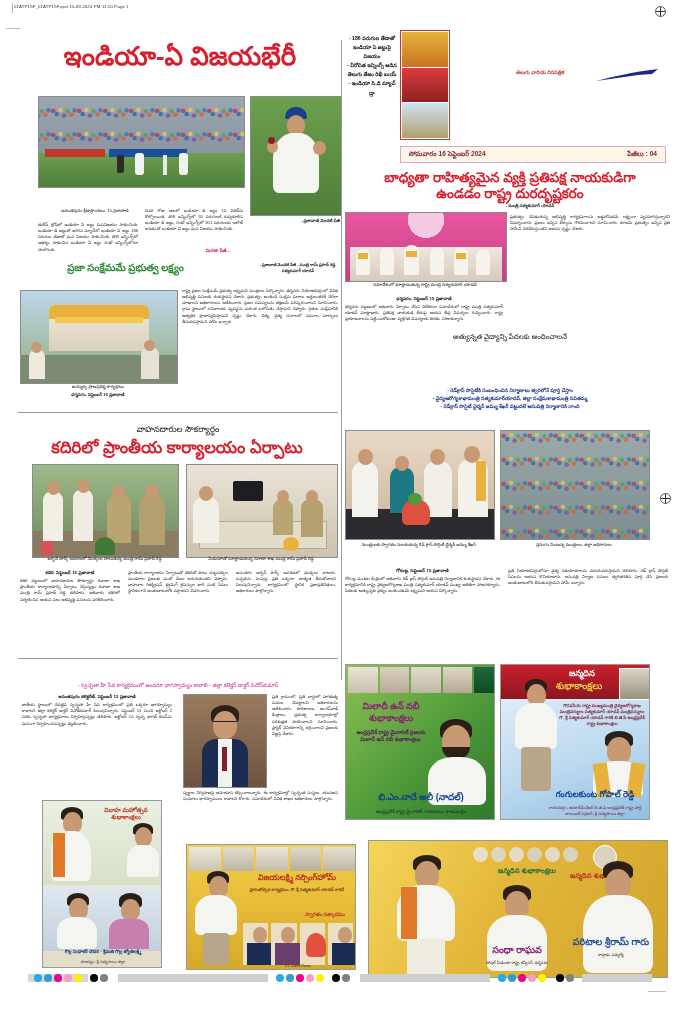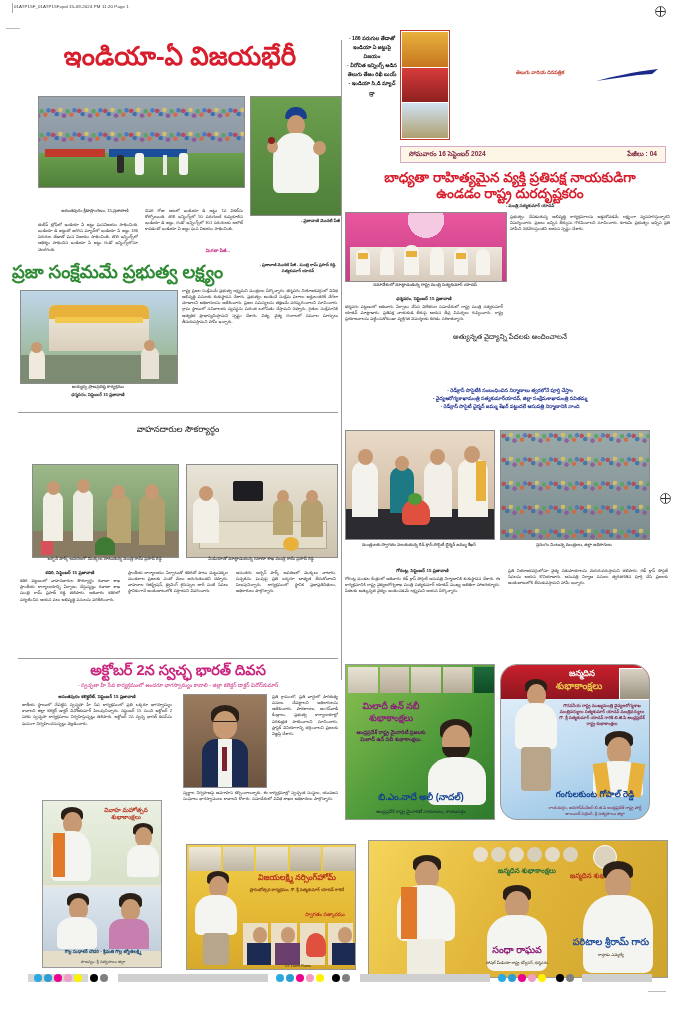--- a/index.html
+++ b/index.html
@@ -289,21 +289,21 @@
     background-size: 26px 24px, 26px 24px, 26px 24px, 26px 24px, 26px 24px, 26px 24px, 26px 24px, 100% 100%;
   }
   .turf { background: linear-gradient(#6c9f4e, #4f7f39); }
   .hall { background: linear-gradient(#e8d9c6, #cbb49c); }
   .pinkstage {
     background:
       radial-gradient(circle at 50% 10%, #f6c9e2 0 18%, transparent 18%),
       linear-gradient(#e8569e, #c63f86);
   }
   .greenad { background: linear-gradient(135deg, #8cc152 0%, #4f9a3a 55%, #2f7a2c 100%); }
-  .blueadbg { background: linear-gradient(160deg, #eaf3fb 0%, #bcd9ef 60%, #8fc0e3 100%); border-radius: 17px; }
+  .blueadbg { background: linear-gradient(160deg, #eaf3fb 0%, #bcd9ef 60%, #8fc0e3 100%); }
   .yellowad { background: linear-gradient(#f2cf4a, #e3b733 60%, #d7a92b); }
   .creamad { background: linear-gradient(#f4f0e4, #e3dcc6); }
 </style>
 </head>
 <body>
 
 <div id="page">
 
   <div class="slug-rule"></div>
   <div class="slug">01ATP15F_01ATP15F.qxd  15-09-2024  PM 11:20  Page 1</div>
@@ -390,21 +390,21 @@
     </div>
   </div>
   <div class="cap" style="left:345px; top:282px; width:160px;">సమావేశంలో మాట్లాడుతున్న రాష్ట్ర మంత్రి సత్యకుమార్ యాదవ్</div>
 
   <div class="body-col" style="left:345px; top:296px; width:158px; height:28px;">
     <span class="dateline">ధర్మవరం, సెప్టెంబర్ 15 ప్రజావాణి</span>
     <span>ధర్మవరం పట్టణంలో ఆదివారం ఏర్పాటు చేసిన విలేకరుల సమావేశంలో రాష్ట్ర మంత్రి సత్యకుమార్ యాదవ్ మాట్లాడారు. ప్రతిపక్ష నాయకుడి తీరుపై ఆయన తీవ్ర విమర్శలు గుప్పించారు. రాష్ట్ర ప్రయోజనాలను పట్టించుకోకుండా వ్యక్తిగత విమర్శలకు దిగడం సరికాదన్నారు.</span>
   </div>
   <div class="body-col" style="left:510px; top:214px; width:160px; height:110px;">ప్రభుత్వం చేపడుతున్న అభివృద్ధి కార్యక్రమాలను అడ్డుకోవడమే లక్ష్యంగా వ్యవహరిస్తున్నారని విమర్శించారు. ప్రజలు ఇచ్చిన తీర్పును గౌరవించాలని సూచించారు. కూటమి ప్రభుత్వం ఇచ్చిన ప్రతి హామీని నెరవేరుస్తుందని ఆయన స్పష్టం చేశారు.</div>
 
-  <div class="hl-green tel" style="left:0; top:262px; width:235px; font-size:18px;">ప్రజా సంక్షేమమే ప్రభుత్వ లక్ష్యం</div>
+  <div class="hl-green tel" style="left:8px; top:262px; width:235px; font-size:10px;font-family:Liberation Serif, serif;">ప్రజా సంక్షేమమే ప్రభుత్వ లక్ష్యం</div>
   <div class="byline" style="left:258px; top:262px; width:80px; text-align:center; font-size:4px;">- ప్రజావాణి మెుదటి పేజీ
 - మంత్రి రామ్ ప్రసాద్ రెడ్డి, సత్యకుమార్ యాదవ్</div>
 
   <div class="photo" style="left:20px; top:290px; width:156px; height:92px; background:linear-gradient(#bfd6ea,#8fae7c);">
     <div class="ph-inner" style="position:relative;">
       <div style="position:absolute;left:28px;top:14px;width:100px;height:46px;background:linear-gradient(#f0eade,#d9cfbb);border-radius:6px 6px 0 0;"></div>
       <div style="position:absolute;left:28px;top:14px;width:100px;height:14px;background:#e8b13c;border-radius:6px 6px 0 0;"></div>
       <div style="position:absolute;left:34px;top:26px;width:88px;height:6px;background:#f2c94c;"></div>
       <div style="position:absolute;left:0;bottom:0;width:100%;height:28px;background:#7d8b72;"></div>
       <div style="position:absolute;left:8px;bottom:4px;width:16px;height:30px;background:#efe9de;border-radius:8px 8px 0 0;"></div>
@@ -451,20 +451,21 @@
   <div class="cap" style="left:345px; top:542px; width:148px;">మంత్రులకు స్వాగతం పలుకుతున్న రెడ్ క్రాస్ సొసైటీ ఛైర్మన్ జమ్ము శేఖర్</div>
   <div class="cap" style="left:500px; top:542px; width:148px;">ప్రసంగం వింటున్న మంత్రులు, జిల్లా అధికారులు</div>
 
   <div class="body-col" style="left:345px; top:568px; width:155px; height:86px;">
     <span class="dateline">గోరంట్ల, సెప్టెంబర్ 15 ప్రజావాణి</span>
     <span>గోరంట్ల మండల కేంద్రంలో ఆదివారం రెడ్ క్రాస్ సొసైటీ ఆసుపత్రి నిర్మాణానికి శంకుస్థాపన చేశారు. ఈ కార్యక్రమానికి రాష్ట్ర వైద్యఆరోగ్యశాఖ మంత్రి సత్యకుమార్ యాదవ్ ముఖ్య అతిథిగా హాజరయ్యారు. పేదలకు అత్యున్నత వైద్యం అందించడమే లక్ష్యమని ఆయన పేర్కొన్నారు.</span>
   </div>
   <div class="body-col" style="left:508px; top:568px; width:160px; height:86px;">ప్రతి నియోజకవర్గంలోనూ వైద్య సదుపాయాలను మెరుగుపరుస్తామని తెలిపారు. రెడ్ క్రాస్ సొసైటీ సేవలను ఆయన కొనియాడారు. ఆసుపత్రి నిర్మాణ పనులు త్వరితగతిన పూర్తి చేసి ప్రజలకు అందుబాటులోకి తీసుకువస్తామని హామీ ఇచ్చారు.</div>
 
   <div class="kicker tel" style="left:18px; top:424px; width:320px; font-size:8.5px;">వాహనదారుల సౌకర్యార్థం</div>
+  <div class="hl-red tel" style="left:14px; top:438px; width:326px; font-size:16.5px;">కదిరిలో ప్రాంతీయ కార్యాలయం ఏర్పాటు</div>
 
   <div class="photo" style="left:32px; top:464px; width:145px; height:92px; background:linear-gradient(#9db98a,#6d8a5c);">
     <div class="ph-inner" style="position:relative;">
       <div style="position:absolute;left:0;bottom:0;width:100%;height:26px;background:#8a7b63;"></div>
       <div style="position:absolute;left:10px;bottom:16px;width:20px;height:50px;background:#f2efe6;border-radius:9px 9px 0 0;"></div>
       <div style="position:absolute;left:14px;bottom:62px;width:13px;height:14px;background:#c79a74;border-radius:50%;"></div>
       <div style="position:absolute;left:40px;bottom:16px;width:20px;height:52px;background:#efece3;border-radius:9px 9px 0 0;"></div>
       <div style="position:absolute;left:44px;bottom:64px;width:13px;height:14px;background:#c79a74;border-radius:50%;"></div>
       <div style="position:absolute;left:74px;bottom:14px;width:24px;height:48px;background:#b9a572;border-radius:9px 9px 0 0;"></div>
       <div style="position:absolute;left:79px;bottom:58px;width:13px;height:14px;background:#c79a74;border-radius:50%;"></div>
@@ -494,21 +495,20 @@
 
   <div class="body-col" style="left:20px; top:570px; width:100px; height:82px;">
     <span class="dateline">కదిరి, సెప్టెంబర్ 15 ప్రజావాణి</span>
     <span>కదిరి పట్టణంలో వాహనదారుల సౌకర్యార్థం రవాణా శాఖ ప్రాంతీయ కార్యాలయాన్ని ఏర్పాటు చేస్తున్నట్లు రవాణా శాఖ మంత్రి రామ్ ప్రసాద్ రెడ్డి తెలిపారు. ఆదివారం కదిరిలో పర్యటించిన ఆయన పలు అభివృద్ధి పనులను పరిశీలించారు.</span>
   </div>
   <div class="body-col" style="left:128px; top:570px; width:100px; height:82px;">ప్రాంతీయ కార్యాలయం ఏర్పాటుతో కదిరితో పాటు చుట్టుపక్కల మండలాల ప్రజలకు ఎంతో మేలు జరుగుతుందని చెప్పారు. వాహనాల రిజిస్ట్రేషన్, డ్రైవింగ్ లైసెన్సుల జారీ వంటి సేవలు స్థానికంగానే అందుబాటులోకి వస్తాయని వివరించారు.</div>
   <div class="body-col" style="left:236px; top:570px; width:100px; height:82px;">అనంతరం అర్బన్ పార్క్ ఆవరణలో మొక్కలు నాటారు. పచ్చదనం పెంపుపై ప్రతి ఒక్కరూ బాధ్యత తీసుకోవాలని పిలుపునిచ్చారు. కార్యక్రమంలో స్థానిక ప్రజాప్రతినిధులు, అధికారులు పాల్గొన్నారు.</div>
 
   <div class="rule-h" style="left:18px; top:658px; width:320px;"></div>
 
-  <div class="hl-magenta tel" style="left:18px; top:662px; width:320px; font-size:14.5px;">అక్టోబర్ 2న స్వచ్ఛ భారత్ దివస</div>
   <div class="kicker tel" style="left:16px; top:682px; width:324px; font-size:5.4px; color:#c9257e;">- స్వచ్ఛతా హీ సేవ కార్యక్రమంలో అందరూ భాగస్వామ్యం కావాలి  -  జిల్లా కలెక్టర్ డాక్టర్ వినోద్‌కుమార్</div>
 
   <div class="body-col" style="left:22px; top:694px; width:150px; height:90px;">
     <span class="dateline">అనంతపురం కలెక్టరేట్, సెప్టెంబర్ 15 ప్రజావాణి</span>
     <span>జాతీయ స్థాయిలో చేపట్టిన స్వచ్ఛతా హీ సేవ కార్యక్రమంలో ప్రతి ఒక్కరూ భాగస్వామ్యం కావాలని జిల్లా కలెక్టర్ డాక్టర్ వినోద్‌కుమార్ పిలుపునిచ్చారు. సెప్టెంబర్ 15 నుంచి అక్టోబర్ 2 వరకు స్వచ్ఛతా కార్యక్రమాలు నిర్వహిస్తున్నట్లు తెలిపారు. అక్టోబర్ 2న స్వచ్ఛ భారత్ దివస్‌ను ఘనంగా నిర్వహించనున్నట్లు వెల్లడించారు.</span>
   </div>
 
   <div class="photo" style="left:183px; top:694px; width:82px; height:92px; background:linear-gradient(#9a7b5e,#6d5440);">
     <div class="ph-inner" style="position:relative;">
       <div class="hair" style="left:27px; top:10px; width:28px; height:18px;"></div>

